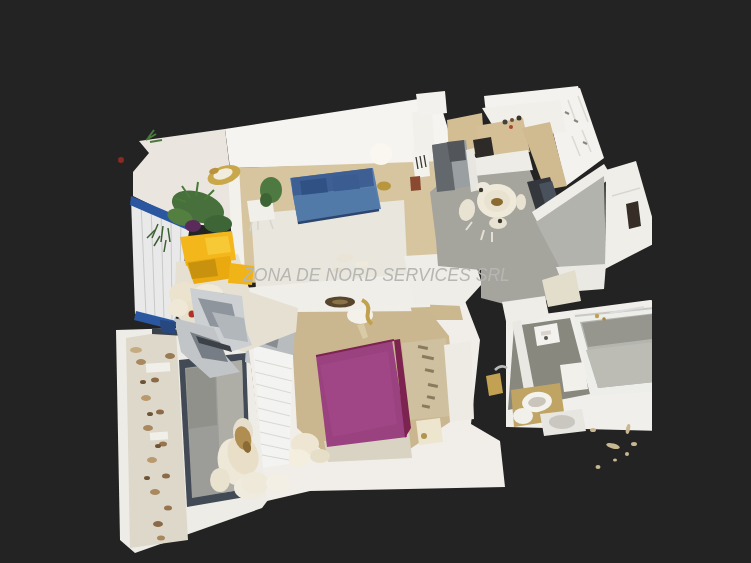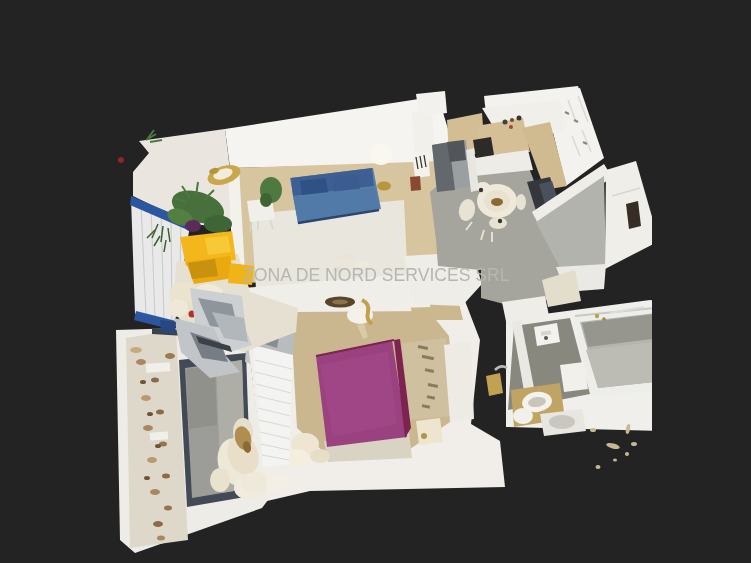--- a/index.html
+++ b/index.html
@@ -1,17 +1,17 @@
 <!DOCTYPE html>
 <html><head>
 <meta charset="utf-8">
 <style>
   html,body{margin:0;padding:0;background:#232323;}
   #stage{position:relative;width:652px;height:563px;overflow:hidden;background:#86efac;
-         font-family:"Liberation Sans", sans-serif;}
+         font-family:"Liberation Sans", sans-serif;font-style:italic;}
   svg{position:absolute;top:0;left:0;}
 </style>
 </head>
 <body>
 <div id="stage">
 <svg width="751" height="563" viewBox="0 0 751 563">
 
   <rect x="0" y="0" width="751" height="563" fill="#232323"></rect>
 
   <g id="balcony">

